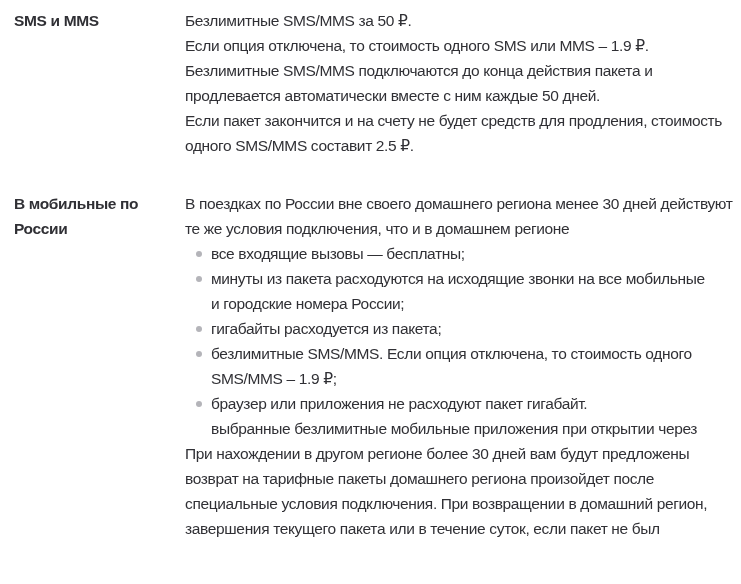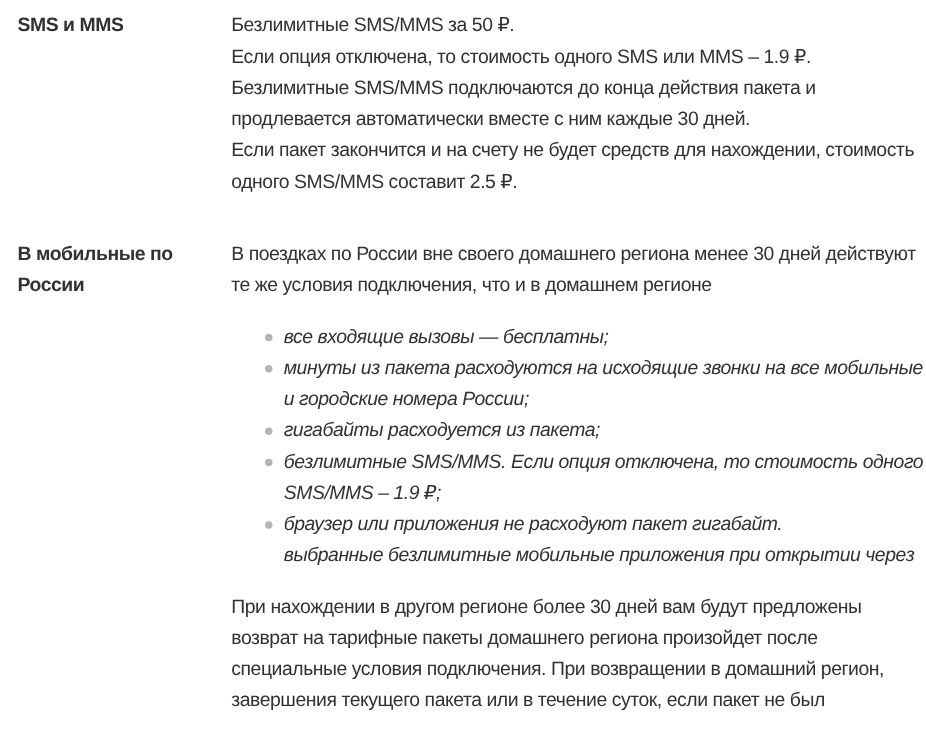--- a/index.html
+++ b/index.html
@@ -28,21 +28,21 @@
   .row-label {
     flex: 0 0 171px;
     font-weight: 700;
     font-size: 15.5px;
     line-height: 25px;
   }
   .row-content { flex: 1 1 auto; min-width: 0; }
   .para { margin: 0; }
   .gap-before { }
   .line { white-space: nowrap; }
-  .bullet-list { margin: 16px; font-style: italic; }
+  .bullet-list { margin: 0; }
   .bullet-item { display: flex; align-items: flex-start; }
   .bullet-dot {
     flex: 0 0 auto;
     width: 6px;
     height: 6px;
     border-radius: 50%;
     background: var(--bullet-color);
     margin: 10px 9px 0 11px;
   }
   .bullet-text { min-width: 0; }
@@ -54,22 +54,22 @@
 
   <section class="row">
     <div class="row-label">SMS и MMS</div>
     <div class="row-content">
       <div class="para">
         <div class="line">Безлимитные SMS/MMS за 50 ₽.</div>
         <div class="line">Если опция отключена, то стоимость одного SMS или MMS – 1.9 ₽.</div>
       </div>
       <div class="para gap-before">
         <div class="line">Безлимитные SMS/MMS подключаются до конца действия пакета и</div>
-        <div class="line">продлевается автоматически вместе с ним каждые 30 дней.</div>
-        <div class="line">Если пакет закончится и на счету не будет средств для нахождении, стоимость</div>
+        <div class="line">продлевается автоматически вместе с ним каждые 50 дней.</div>
+        <div class="line">Если пакет закончится и на счету не будет средств для продления, стоимость</div>
         <div class="line">одного SMS/MMS составит 2.5 ₽.</div>
       </div>
     </div>
   </section>
 
   <section class="row">
     <div class="row-label">В мобильные по России</div>
     <div class="row-content">
       <div class="para">
         <div class="line">В поездках по России вне своего домашнего региона менее 30 дней действуют</div>

